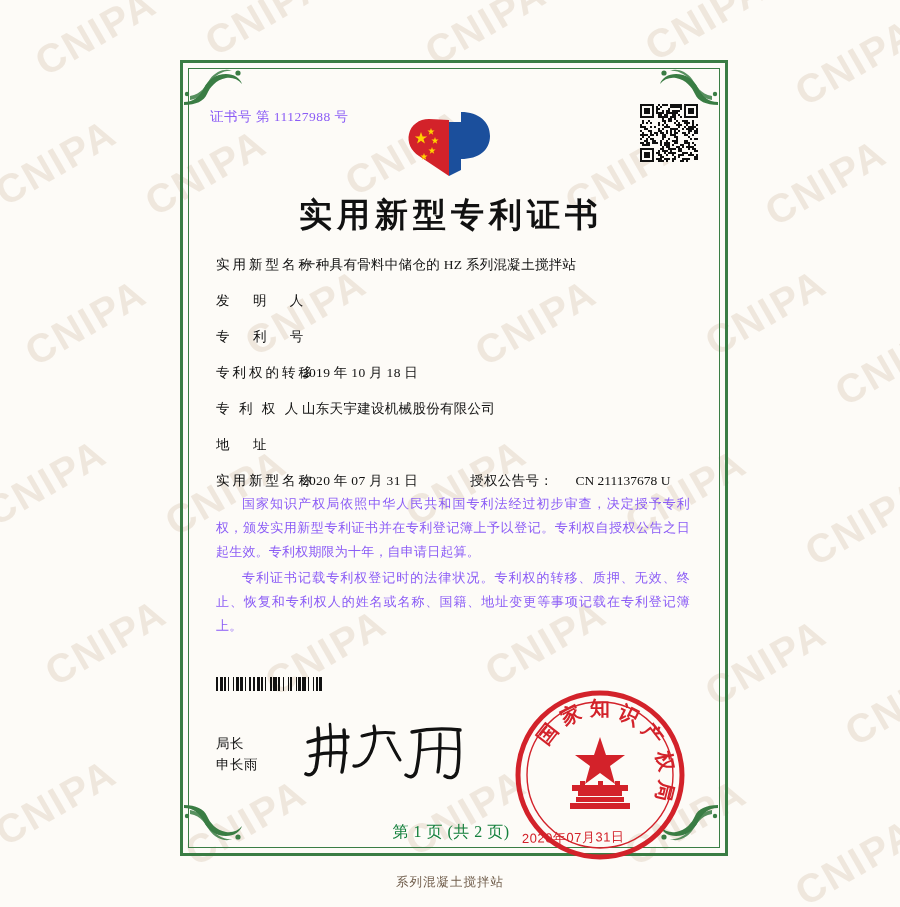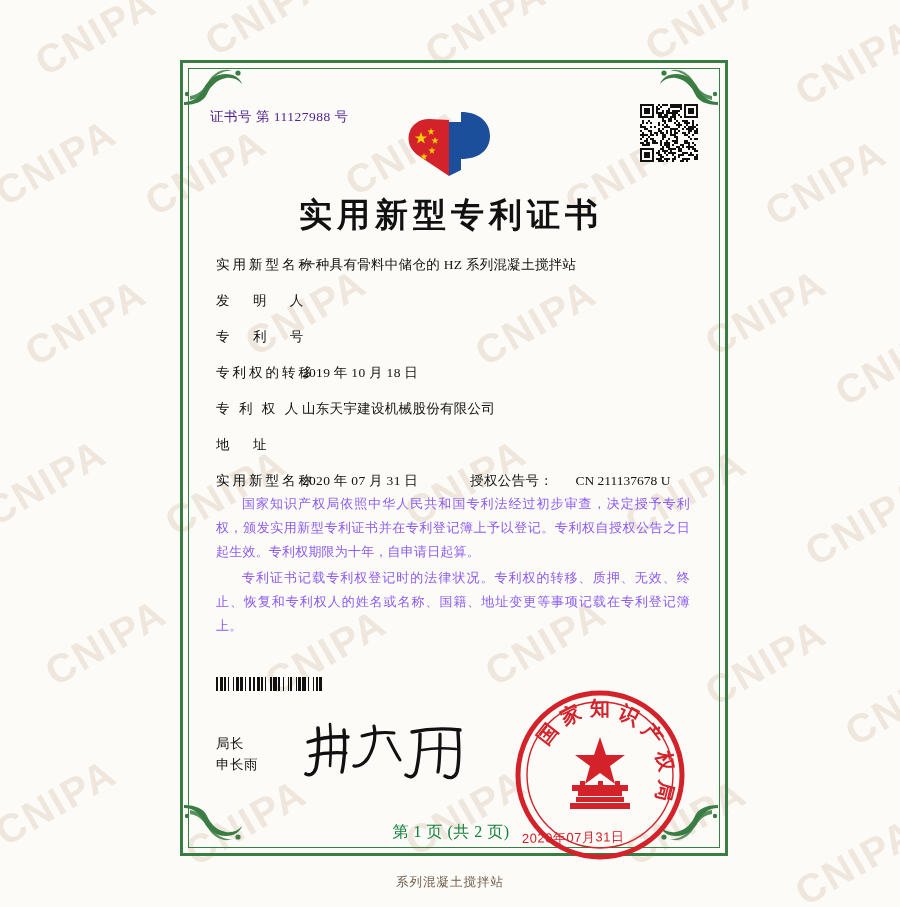--- a/index.html
+++ b/index.html
@@ -74,21 +74,21 @@
     top: 60px;
     width: 542px;
     height: 790px;
     z-index: 4;
   }
   .cert-no {
     position: absolute;
     left: 30px;
     top: 48px;
     font-size: 13.5px;
-    color: #4c1d95;
+    color: #8b5cf6;
     letter-spacing: 0.5px;
   }
 
   
   .qr {
     position: absolute;
     right: 24px;
     top: 44px;
     width: 58px;
     height: 58px;

